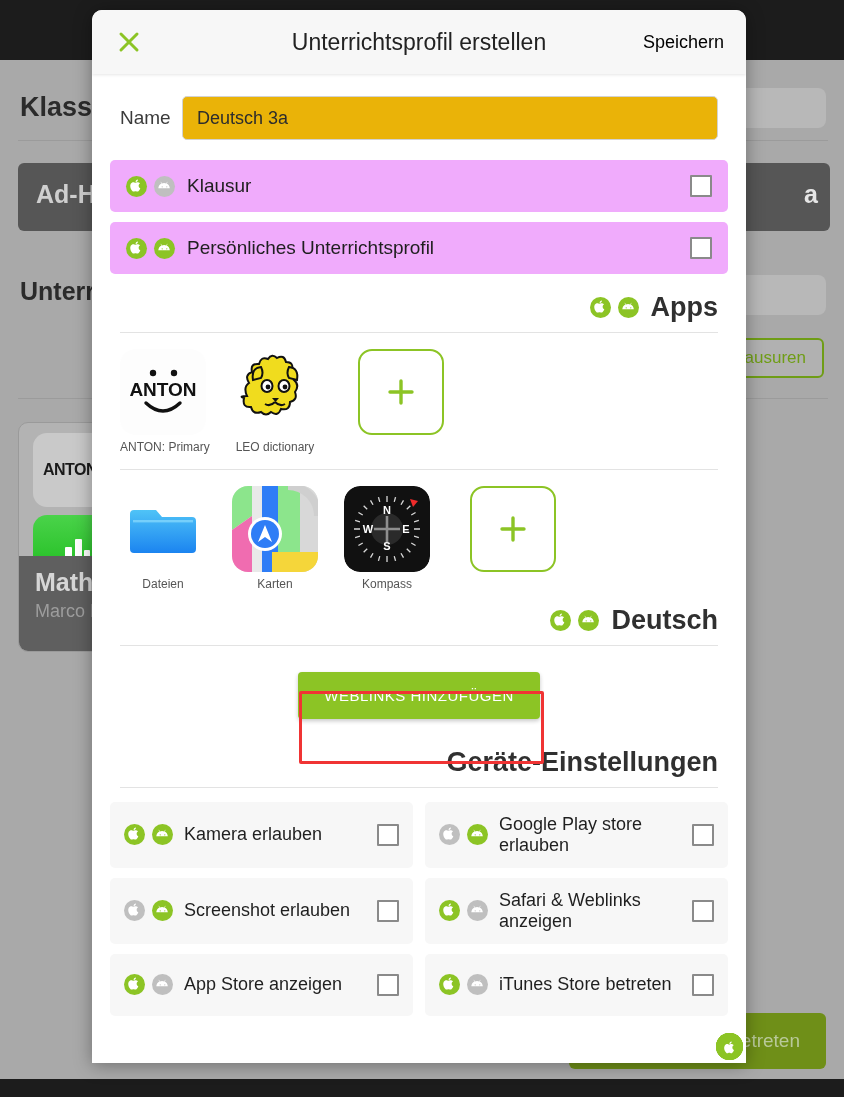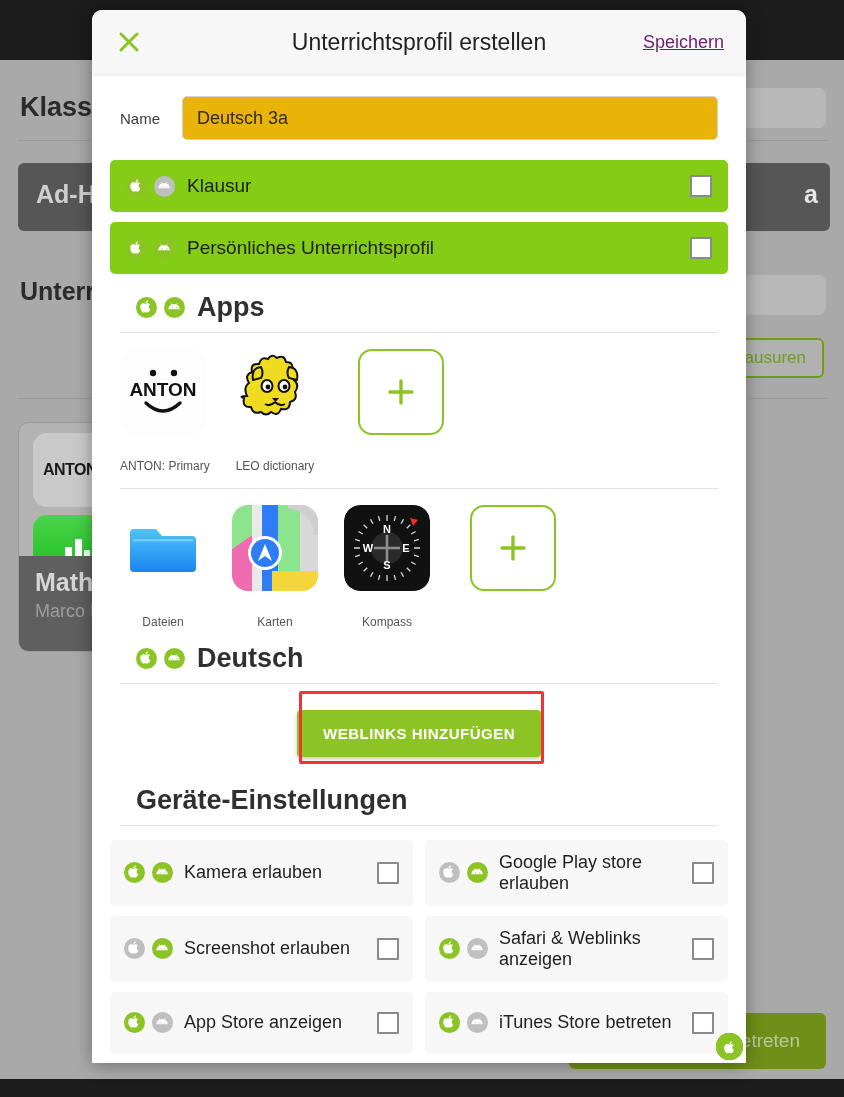--- a/index.html
+++ b/index.html
@@ -114,72 +114,73 @@
     width: 30px; height: 30px;
     display:flex; align-items:center; justify-content:center;
     cursor: pointer;
   }
   .close-x svg { display:block; }
   .modal-title {
     position: absolute; left: 0; right: 0; text-align: center;
     font-size: 23px; color: #222; pointer-events: none;
   }
   .save-link {
-    margin-left: auto; font-size: 18px; color: #701a75; cursor: pointer;
-    position: relative; z-index: 2; text-decoration: underline;
+    margin-left: auto; font-size: 18px; color: #000000; cursor: pointer;
+    position: relative; z-index: 2;
   }
 
   .modal-body {
     flex: 1 1 auto;
     overflow: hidden;
     background: #fff;
     padding: 0 0 0 0;
   }
 
   
   .name-row {
     display: flex; align-items: center;
     padding: 22px 28px 20px 28px;
   }
-  .name-label { font-size: 15px; color: #3b3b3b; width: 62px; }
+  .name-label { font-size: 19px; color: #3b3b3b; width: 62px; }
   .name-input {
     flex: 1 1 auto; height: 44px;
     border: 1px solid #d2d2d2; border-radius: 5px;
     padding: 0 14px; font-size: 18px; color: #2d2d2d;
     font-family: "Liberation Sans", sans-serif;
     background: #eab308; outline: none;
   }
 
   
   .plat { width: 21px; height: 21px; border-radius: 50%; flex: 0 0 21px; display:block; }
   .plat-on  { background: #8cc425; }
   .plat-off { background: #bfbfbf; }
   .plat-wrap { display: flex; align-items: center; gap: 7px; flex: 0 0 auto; }
 
   
   .toggle-row {
     display: flex; align-items: center;
-    background: #84cc16;
+    background: #f0abfc;
     margin: 0 18px 10px 18px;
     border-radius: 5px;
     padding: 13px 16px;
     min-height: 52px;
   }
   .toggle-row .row-label {
     margin-left: 12px; font-size: 19px; color: #1f1f1f; flex: 1 1 auto;
   }
   .cbox {
     width: 22px; height: 22px; border: 2px solid #8a8a8a;
     background: #fff; flex: 0 0 22px; border-radius: 1px;
   }
 
   
   .sec-head {
     display: flex; align-items: center;
-    padding: 8px 28px 0 44px;
+    padding: 8px 28px 0 28px;
+    justify-content: flex-end;
   }
   .sec-head .sec-title {
     margin-left: 12px; font-size: 27px; font-weight: bold; color: #303030;
   }
   .sec-head.no-icons .sec-title { margin-left: 0; }
   .sec-rule { height: 1px; background: #e3e3e3; margin: 9px 28px 0 28px; }
 
   
   .tile-grid {
     display: flex; gap: 26px; padding: 16px 28px 6px 28px;
@@ -192,39 +193,38 @@
     background: #fff;
   }
   .tile-badge {
     position: absolute; right: 3px; bottom: 3px;
     width: 27px; height: 27px; border-radius: 50%;
     background: #8cc425;
     display: flex; align-items: center; justify-content: center;
   }
   .tile-cap {
     font-size: 12px; color: #555; text-align: center;
-    margin-top: 24px; white-space: nowrap;
+    margin-top: 5px; white-space: nowrap;
   }
   .tile-add {
     width: 86px; height: 86px; border-radius: 14px;
     border: 2px solid #8cc425; background: #fff;
     display: flex; align-items: center; justify-content: center;
     cursor: pointer;
   }
   .tile-add-wrap { align-self: flex-start; margin-left: 14px; }
 
   
   .anton-tile { background: #fefefe; flex-direction: column; }
 
   
   .weblink-zone {
     position: relative;
     display: flex; align-items: center; justify-content: center;
     padding: 26px 0 20px 0;
-    font-weight: bold;
   }
   .weblink-btn {
     background: #8cc425; color: #fff;
     font-size: 15px; letter-spacing: 0.5px;
     padding: 15px 26px; border-radius: 4px;
     box-shadow: 0 2px 4px rgba(0,0,0,0.22);
     cursor: pointer; white-space: nowrap;
   }
   .red-annot {
     position: absolute;

